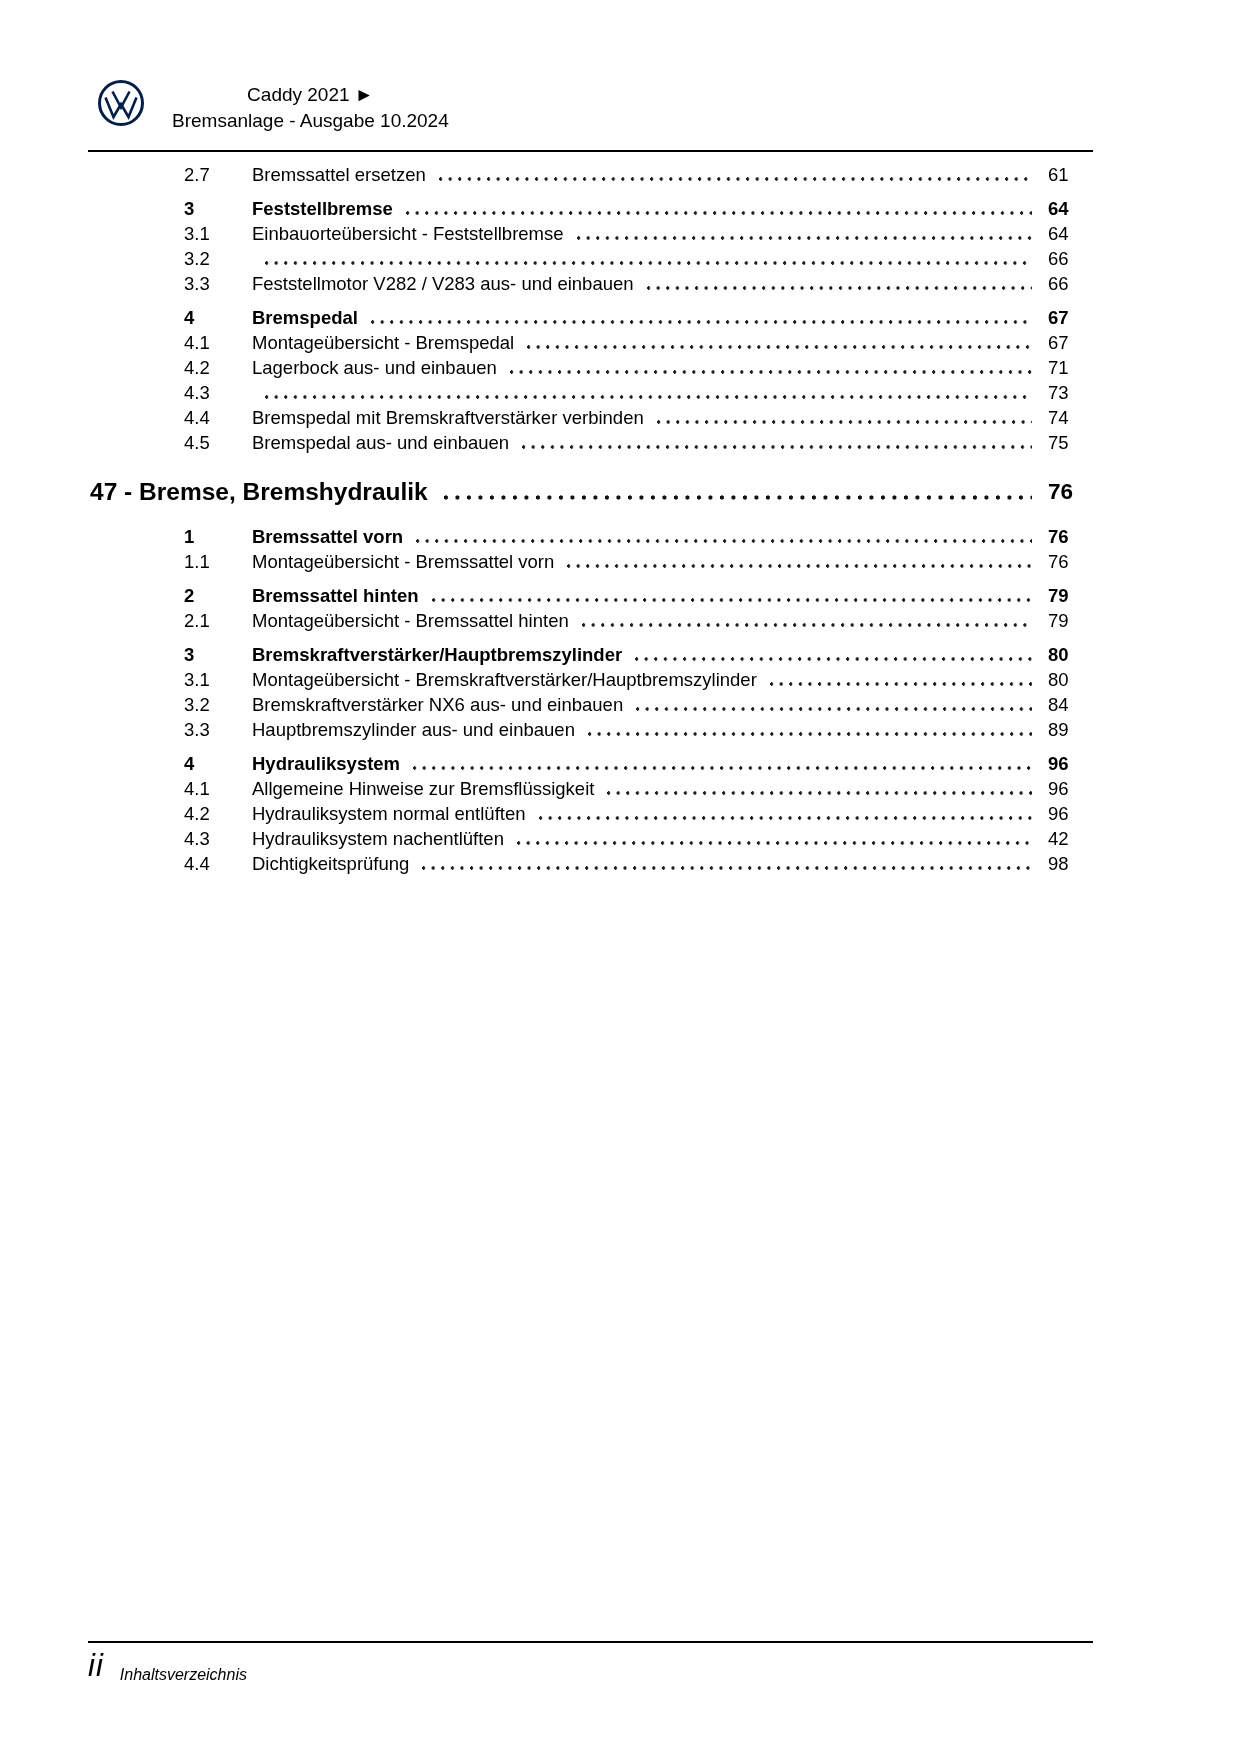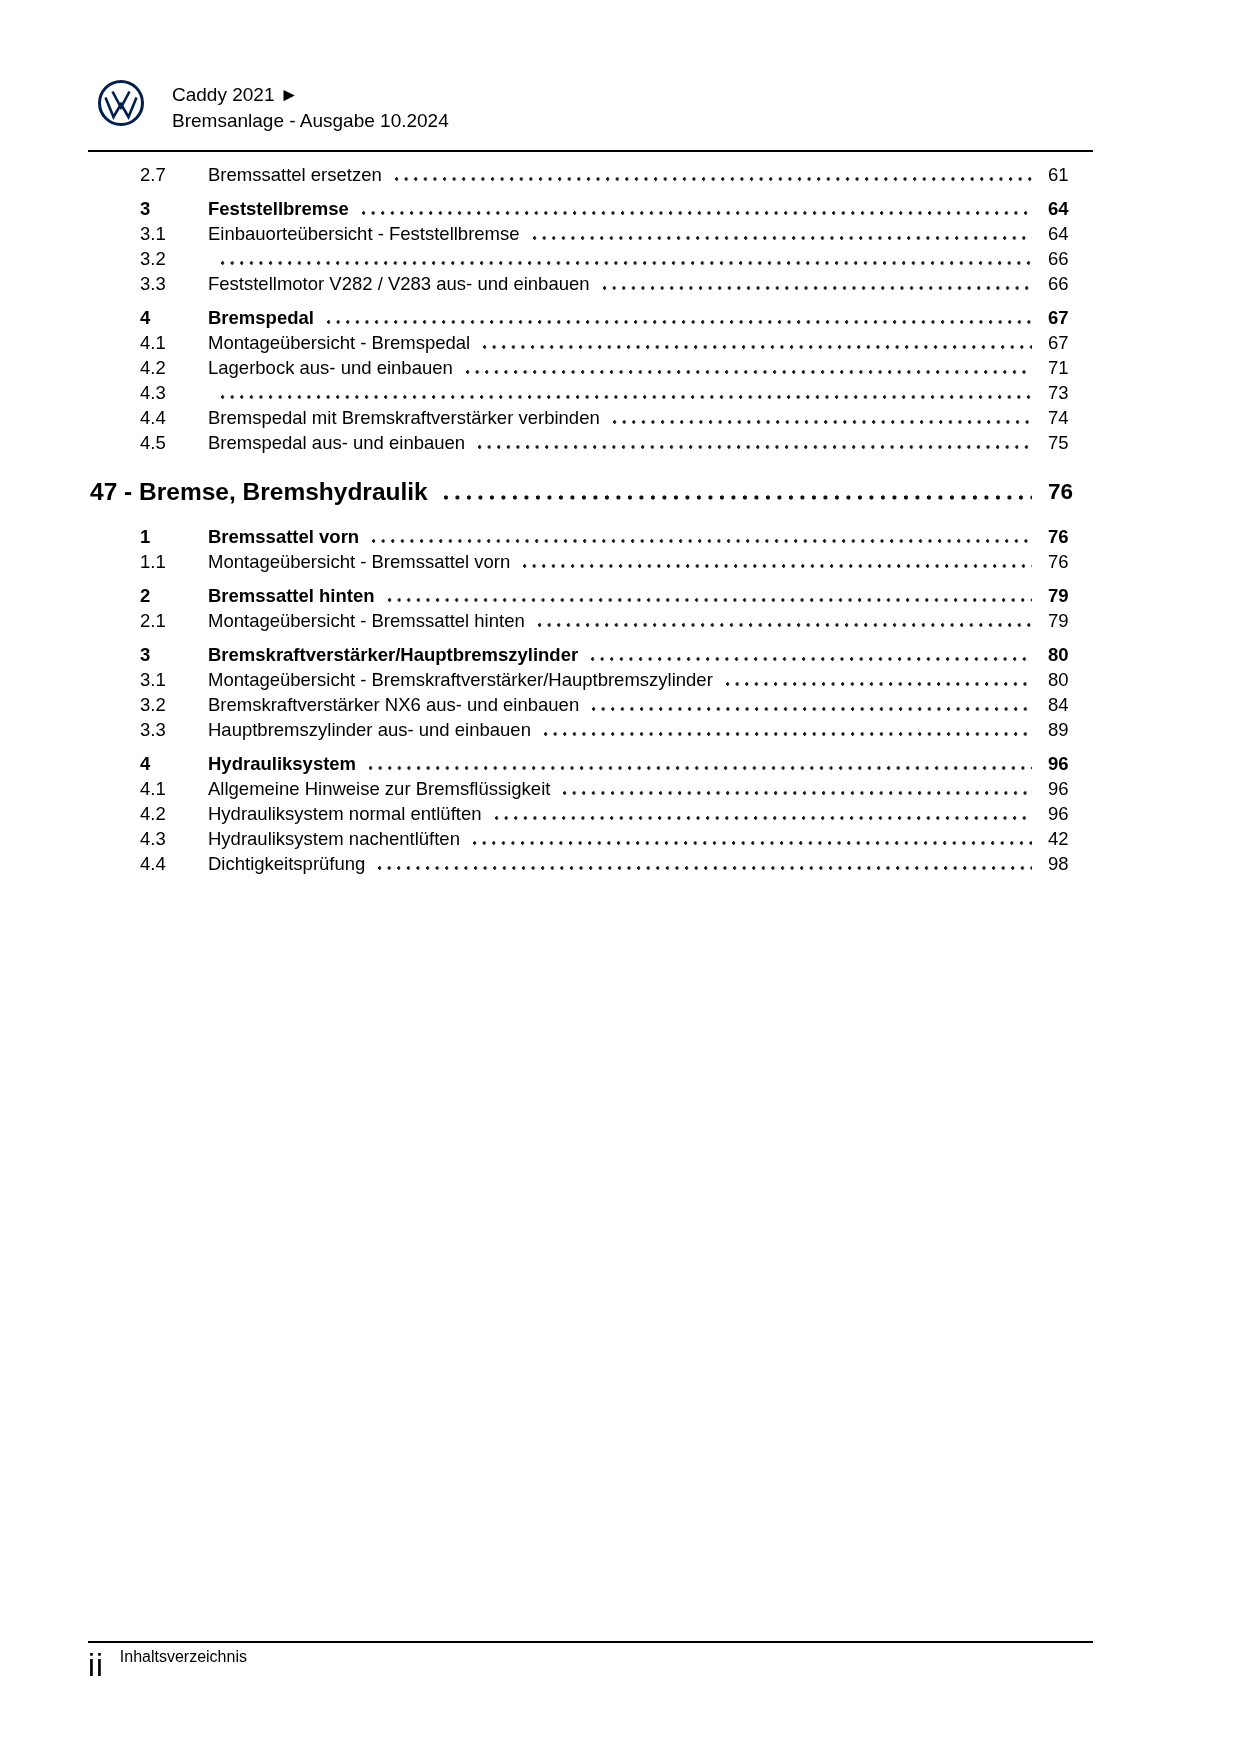--- a/index.html
+++ b/index.html
@@ -9,28 +9,29 @@
     background:#ffffff;
     color:#000;
     font-family:"Liberation Sans", sans-serif;
     overflow:hidden;
     margin:0 auto;
   }
   
   .header{
     position:absolute;left:88px;top:66px;width:1005px;height:84px;
     border-bottom:2.5px solid #000;
+    text-align:center;
   }
   .logo{position:absolute;left:9px;top:13px;width:48px;height:48px;display:block;}
   .header-text{position:absolute;left:84px;top:16px;font-size:19px;line-height:26px;}
   
   .toc{position:absolute;left:140px;top:162px;width:950px;}
   .row{display:flex;align-items:flex-end;font-size:18.5px;line-height:25px;}
   .row.bold{font-weight:bold;margin-top:9px;}
-  .num{flex:0 0 68px;}
+  .num{flex:0 0 68px;margin-left:44px;}
   .title{flex:0 0 auto;white-space:nowrap;}
   .leader{
     flex:1 1 auto;height:6px;margin:0 16px 5px 13px;
     background-image:radial-gradient(circle at 1.6px 3px, #1d1d1d 1.5px, transparent 1.9px);
     background-size:9.6px 6px;background-repeat:repeat-x;background-position:left bottom;
   }
   .pg{flex:0 0 auto;min-width:42px;text-align:left;}
   .row.chapter{
     font-size:24.5px;font-weight:bold;line-height:31px;
     margin-left:-50px;margin-top:21px;margin-bottom:17px;
@@ -38,21 +39,21 @@
   .row.chapter .leader{
     height:7px;margin:0 16px 6px 16px;
     background-image:radial-gradient(circle at 2px 3.5px, #111 1.9px, transparent 2.3px);
     background-size:11.5px 7px;
   }
   .row.chapter .pg{font-size:22.5px;}
   
   .footer{
     position:absolute;left:88px;top:1641px;width:1005px;
     border-top:2.5px solid #000;
-    display:flex;align-items:flex-start;padding-top:5px;
+    display:flex;align-items:flex-end;padding-top:5px;font-style:italic;
   }
   .footer .roman{font-size:31px;letter-spacing:1px;}
   .footer .flabel{font-size:16px;margin-left:16px;}
 </style>
 </head>
 <body>
 
 <div class="page">
 
   <div class="header">

